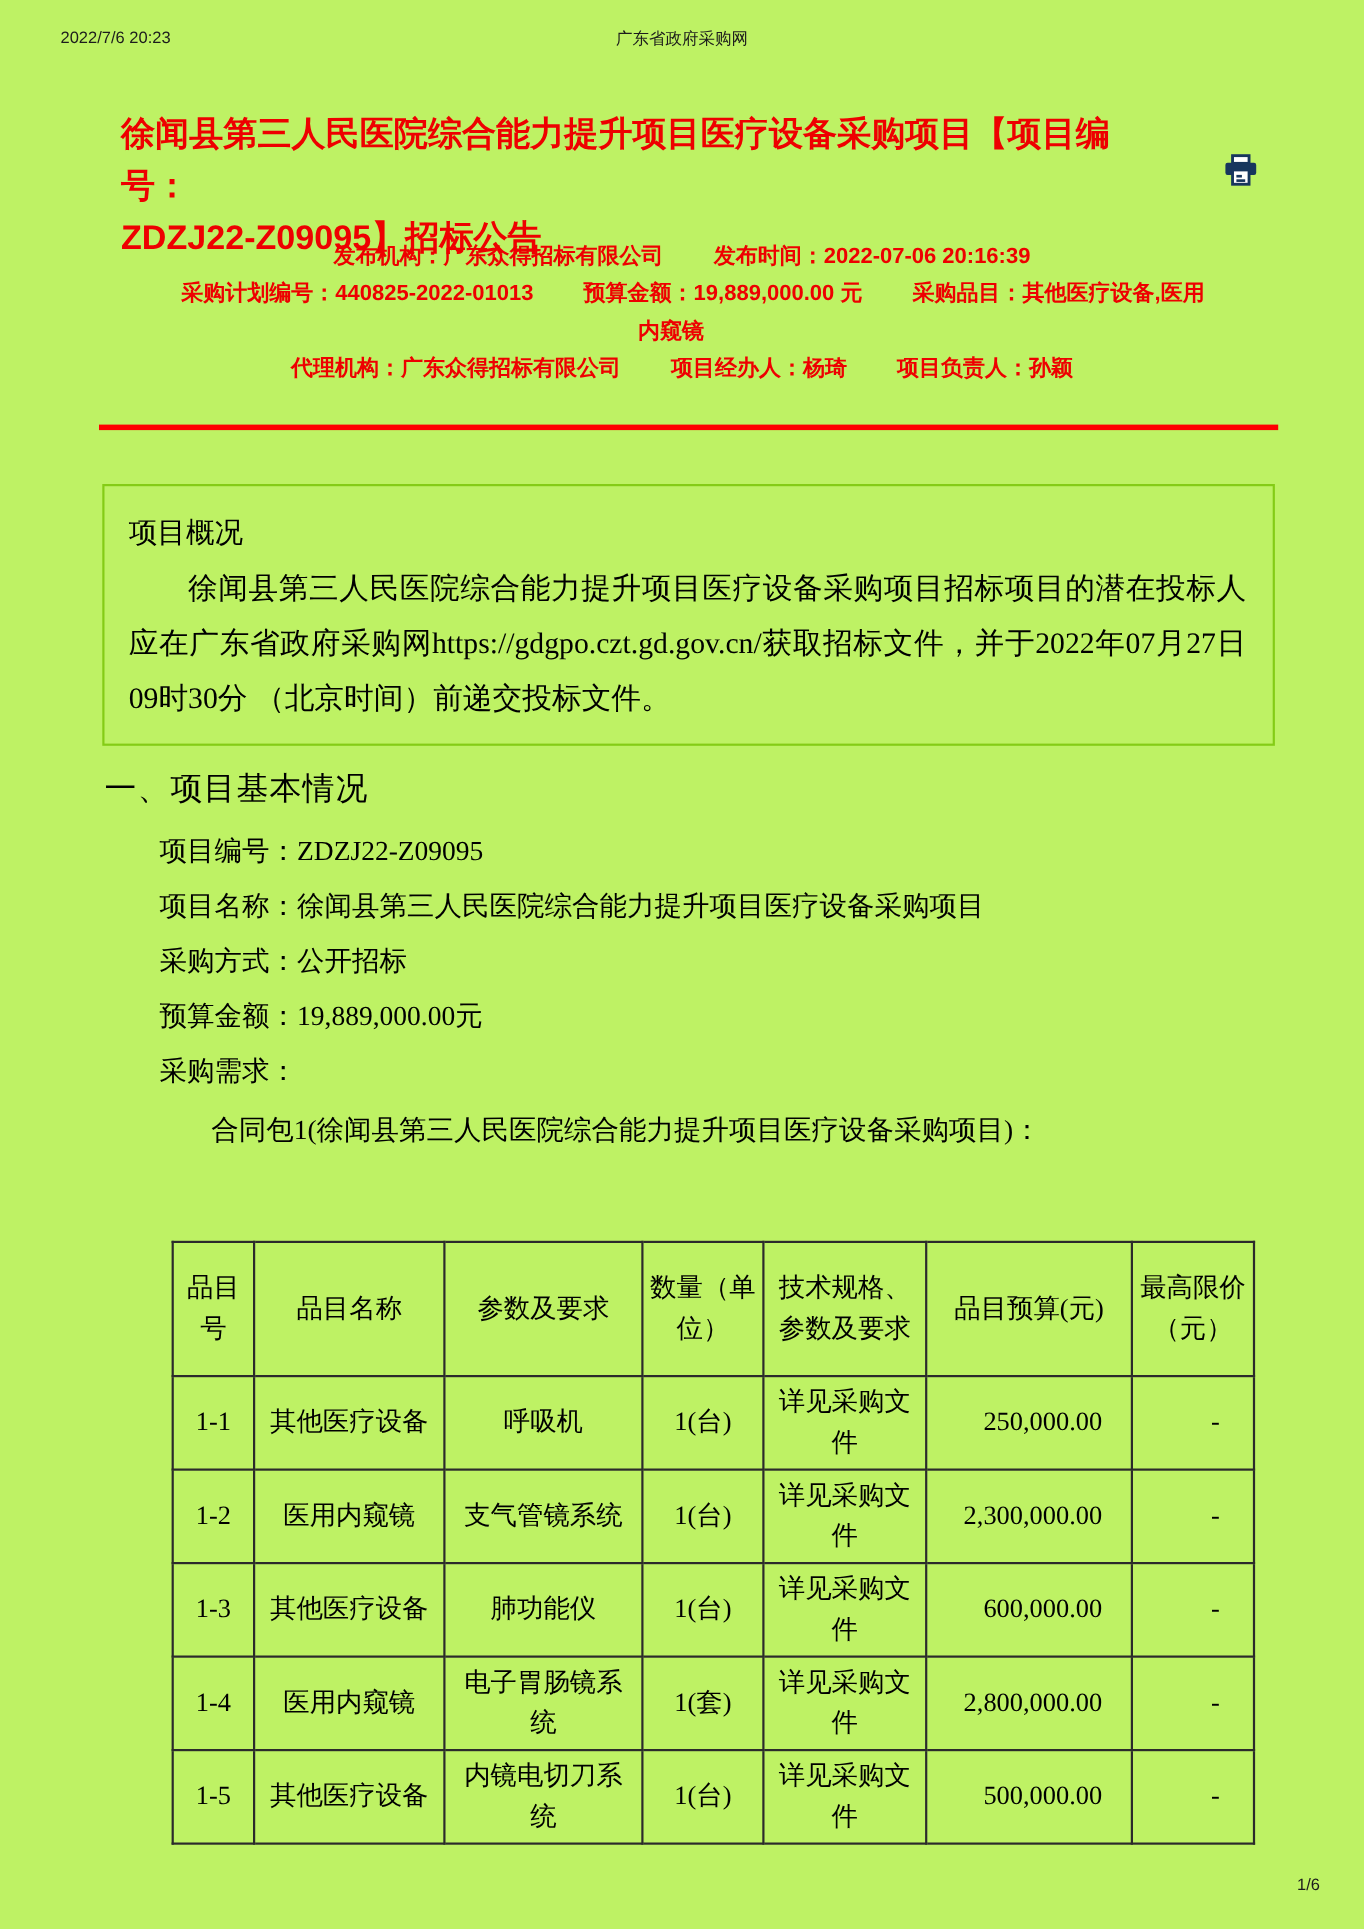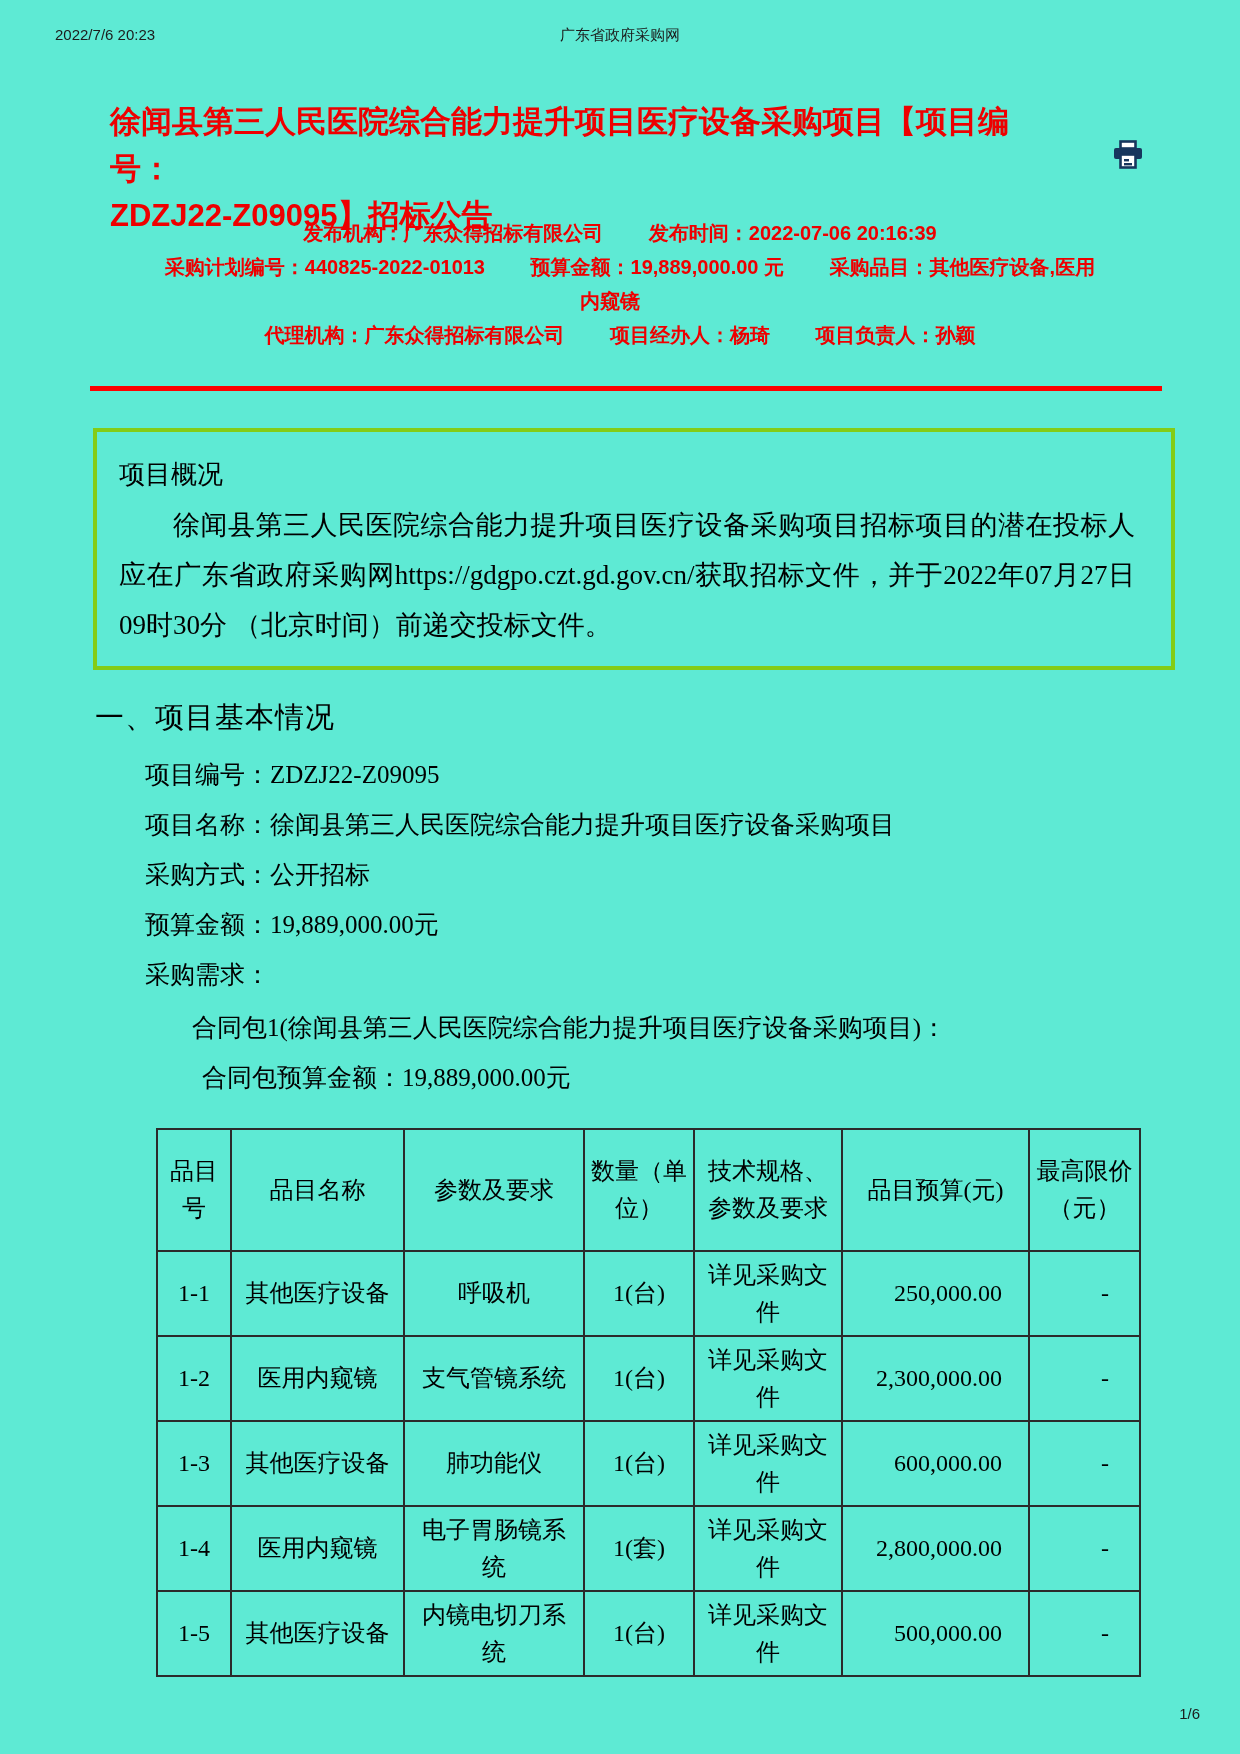--- a/index.html
+++ b/index.html
@@ -1,17 +1,17 @@
 <!DOCTYPE html>
 <html><head>
 <meta charset="utf-8">
 <style>
   html,body{margin:0;padding:0;background:#ffffff;}
   .page{
-    position:relative;width:1240px;height:1754px;background:#5eead4;overflow:hidden;
+    position:relative;width:1240px;height:1754px;background:#bef264;overflow:hidden;
     font-family:"Liberation Serif","DejaVu Serif",serif;color:#000;
   }
   
   .print-date{position:absolute;top:26px;left:55px;font:15px "Liberation Sans","DejaVu Sans",sans-serif;color:#1c1c1c;}
   .print-site{position:absolute;top:26px;left:0;right:0;text-align:center;font:15px "Liberation Sans","DejaVu Sans",sans-serif;color:#1c1c1c;}
   .print-url{position:absolute;top:1705px;left:55px;font:15px "Liberation Sans","DejaVu Sans",sans-serif;color:#1c1c1c;}
   .print-page{position:absolute;top:1705px;right:40px;font:15px "Liberation Sans","DejaVu Sans",sans-serif;color:#1c1c1c;}
 
   
   .title-block{
@@ -27,22 +27,22 @@
     font-family:"Liberation Sans","DejaVu Sans",sans-serif;font-weight:bold;
     font-size:20px;line-height:34px;color:#ee0000;
   }
   .meta-row{margin:0;}
   .meta-row span{margin:0 20px;}
 
   .red-rule{position:absolute;top:386px;left:90px;width:1072px;height:5px;background:#ff0000;}
 
   
   .overview-box{
-    position:absolute;top:428px;left:93px;width:1016px;height:196px;
-    border:4px solid #84cc16;padding:18px 36px 20px 22px;
+    position:absolute;top:440px;left:93px;width:1016px;height:196px;
+    border:2px solid #84cc16;padding:18px 24px 20px 22px;
   }
   .overview-heading{font-size:26px;line-height:50px;margin:0;}
   .overview-paragraph{font-size:27px;line-height:50px;margin:0;text-indent:2em;text-align:justify;}
 
   .section-heading{position:absolute;top:700px;left:95px;font-size:29px;line-height:34px;font-weight:500;letter-spacing:1px;}
 
   .info-items{position:absolute;top:750px;left:145px;font-size:25px;line-height:50px;}
   .contract-lines{position:absolute;top:1003px;left:192px;font-size:25px;line-height:50px;}
   .contract-lines .indent2{padding-left:10px;}
 
@@ -112,21 +112,20 @@
   <div class="info-items">
     <div>项目编号：ZDZJ22-Z09095</div>
     <div>项目名称：徐闻县第三人民医院综合能力提升项目医疗设备采购项目</div>
     <div>采购方式：公开招标</div>
     <div>预算金额：19,889,000.00元</div>
     <div>采购需求：</div>
   </div>
 
   <div class="contract-lines">
     <div>合同包1(徐闻县第三人民医院综合能力提升项目医疗设备采购项目)：</div>
-    <div class="indent2">合同包预算金额：19,889,000.00元</div>
   </div>
 
   <table class="items-table">
     <colgroup>
       <col style="width:74px">
         <col style="width:173px">
         <col style="width:180px">
       <col style="width:110px">
         <col style="width:148px">
         <col style="width:187px">

